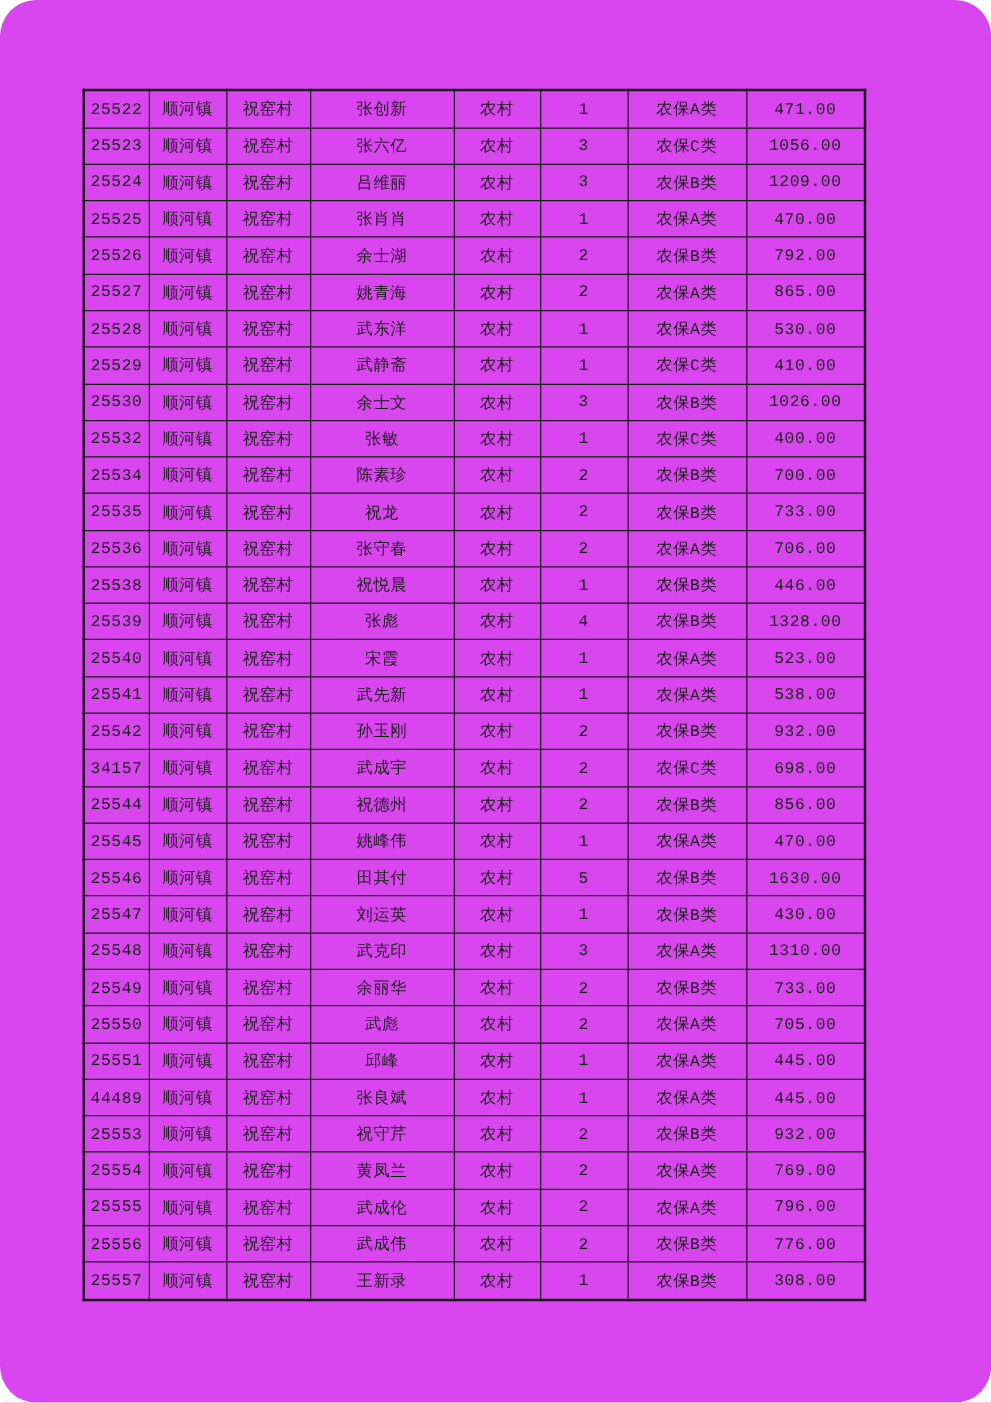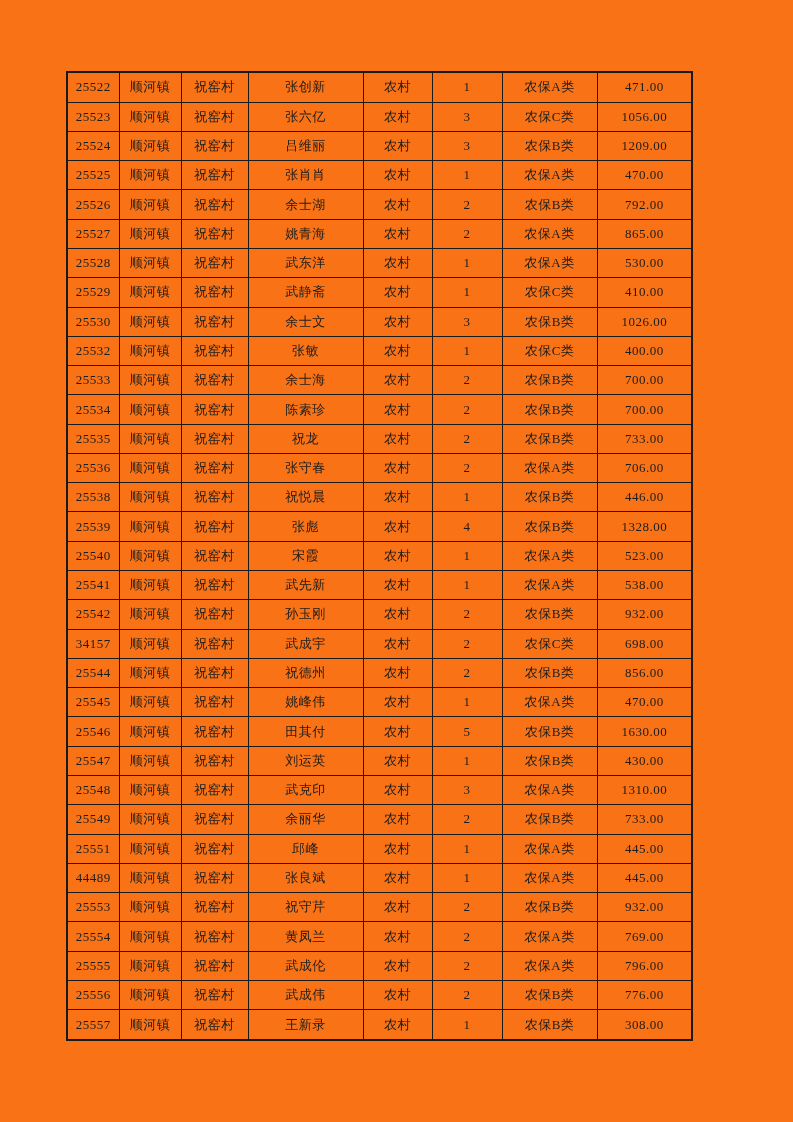--- a/index.html
+++ b/index.html
@@ -4,23 +4,24 @@
 <style>
   html, body {
     margin: 0;
     padding: 0;
     background: #ffffff;
   }
   .page {
     position: relative;
     width: 793px;
     height: 1122px;
-    background: #f97316;
+    background: #d946ef;
     overflow: hidden;
-    font-family: Liberation Serif, serif;
+    font-family: Liberation Mono, monospace;
+    border-radius: 29px;
   }
   table.grid {
     position: absolute;
     left: 66px;
     top: 71px;
     width: 625px;
     height: 970px;
     border-collapse: collapse;
     table-layout: fixed;
     border: 2px solid #1a1a1a;
@@ -157,30 +158,20 @@
           <td>25532</td>
           <td>顺河镇</td>
           <td>祝窑村</td>
           <td>张敏</td>
           <td>农村</td>
           <td>1</td>
           <td>农保C类</td>
           <td>400.00</td>
         </tr>
         <tr>
-          <td>25533</td>
-          <td>顺河镇</td>
-          <td>祝窑村</td>
-          <td>余士海</td>
-          <td>农村</td>
-          <td>2</td>
-          <td>农保B类</td>
-          <td>700.00</td>
-        </tr>
-        <tr>
           <td>25534</td>
           <td>顺河镇</td>
           <td>祝窑村</td>
           <td>陈素珍</td>
           <td>农村</td>
           <td>2</td>
           <td>农保B类</td>
           <td>700.00</td>
         </tr>
         <tr>
@@ -315,20 +306,30 @@
         </tr>
         <tr>
           <td>25549</td>
           <td>顺河镇</td>
           <td>祝窑村</td>
           <td>余丽华</td>
           <td>农村</td>
           <td>2</td>
           <td>农保B类</td>
           <td>733.00</td>
+        </tr>
+        <tr>
+          <td>25550</td>
+          <td>顺河镇</td>
+          <td>祝窑村</td>
+          <td>武彪</td>
+          <td>农村</td>
+          <td>2</td>
+          <td>农保A类</td>
+          <td>705.00</td>
         </tr>
         <tr>
           <td>25551</td>
           <td>顺河镇</td>
           <td>祝窑村</td>
           <td>邱峰</td>
           <td>农村</td>
           <td>1</td>
           <td>农保A类</td>
           <td>445.00</td>

